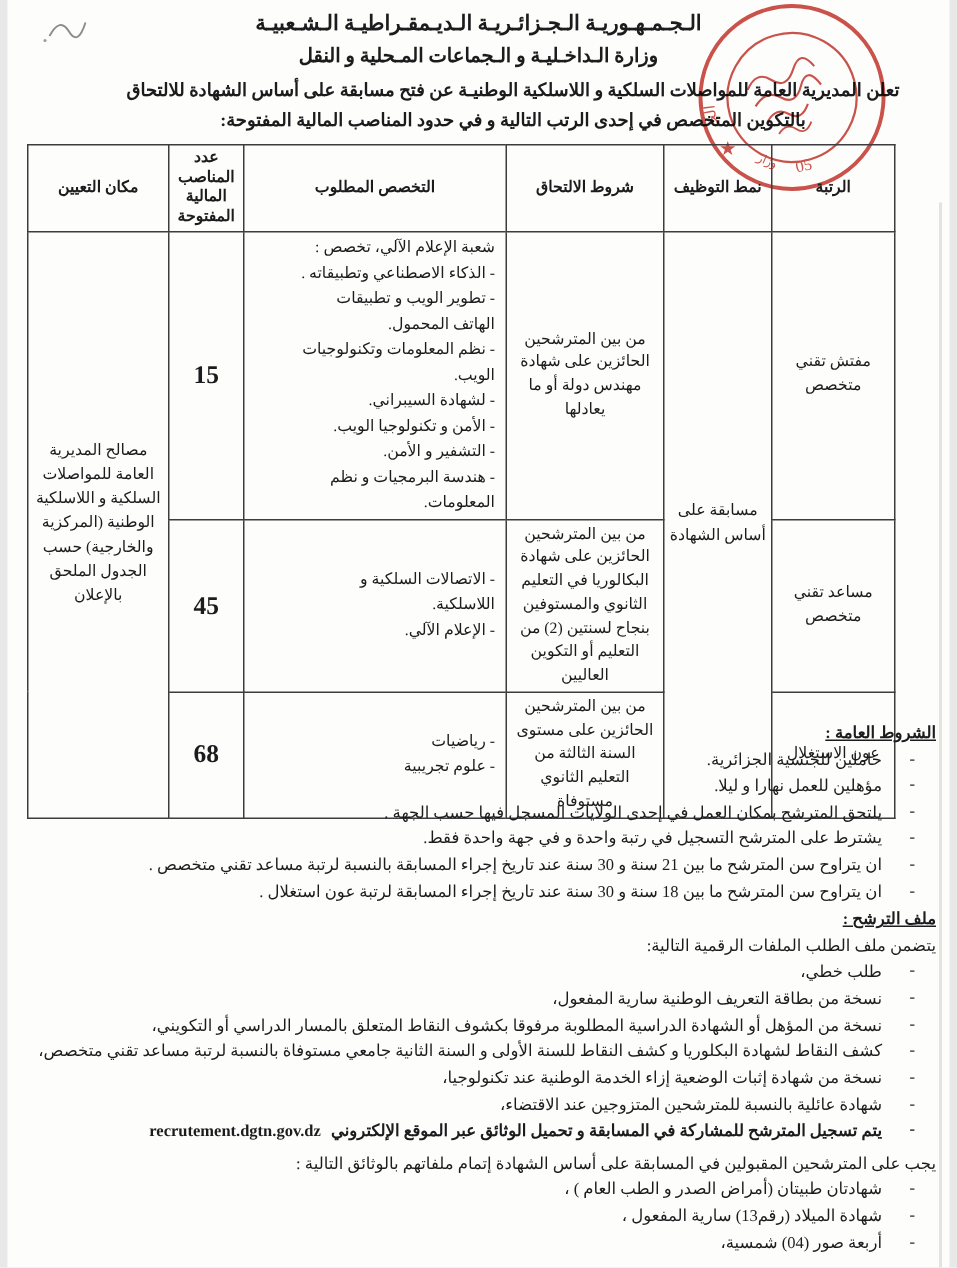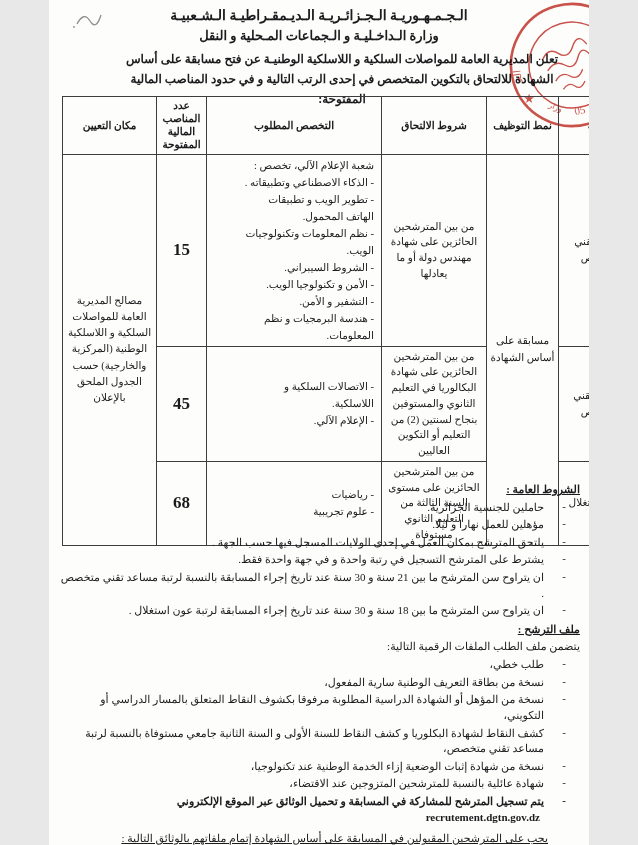--- a/index.html
+++ b/index.html
@@ -1,17 +1,17 @@
 <!DOCTYPE html>
 <html><head>
 <meta charset="utf-8">
 <style>
   html,body { margin:0; padding:0; background:#e8e8e8; }
   .page {
-    position:relative; width:540px; height:845px; margin:0 auto;
+    position:relative; width:628px; height:845px; margin:0 auto;
     background:#fdfdfb; overflow:hidden;
     font-family:"Liberation Serif","DejaVu Serif",serif;
     color:#1c1c1e; direction:rtl;
   }
   
   .header { position:absolute; top:7px; right:0; left:0; text-align:center; }
   .title1 { font-size:14px; font-weight:bold; letter-spacing:.5px; }
   .title2 { font-size:13px; font-weight:bold; margin-top:4px; }
   .announce { font-size:12px; font-weight:bold; line-height:1.65; margin:6px 14px 0 60px; text-align:center; }
   
@@ -30,21 +30,21 @@
   .spec-list > div { line-height:1.62;margin-left:32px; }
   td.count { text-align:center; font-weight:bold; font-size:17px; }
   td.loc { text-align:center; line-height:1.55; padding:2px 4px; }
   
   .sections { position:absolute; top:479px; right:9px; left:9px; font-size:11px; line-height:1.42; }
   .sec-heading { font-weight:bold; text-decoration:underline; font-size:11px; margin-top:3px; }
   .dash-list > div, .dash-item { position:relative; padding-right:36px; margin-top:2px; }
   .dash-list > div::before, .dash-item::before {
     content:"-"; position:absolute; right:14px; top:-1px; }
   .intro-line { margin-top:2px; }
-  .indented { margin-right:32px; margin-top:6px;text-decoration:underline; }
+  .indented { margin-top:6px; }
   .bold { font-weight:bold; }
   .url { direction:ltr; unicode-bidi:embed; margin:0 4px 0 6px; font-family:"Liberation Serif",serif; }
   
   .scan-line { position:absolute; left:621px; top:135px; width:2px; height:710px;
                background:#d9d5cе; background:#d9d5ce; opacity:.65; }
   .pen-mark { position:absolute; left:22px; top:4px; }
 </style>
 </head>
 <body>
 
@@ -105,21 +105,21 @@
     <tbody>
       <tr class="row1">
         <td class="rank">مفتش تقني متخصص</td>
         <td class="mode" rowspan="3">مسابقة على أساس الشهادة</td>
         <td class="cond">من بين المترشحين الحائزين على شهادة مهندس دولة أو ما يعادلها</td>
         <td class="spec spec-list">
             <div>شعبة الإعلام الآلي، تخصص :</div>
             <div>- الذكاء الاصطناعي وتطبيقاته .</div>
             <div>- تطوير الويب و تطبيقات الهاتف المحمول.</div>
             <div>- نظم المعلومات وتكنولوجيات الويب.</div>
-            <div>- الشروط السيبراني.</div>
+            <div>- لشهادة السيبراني.</div>
             <div>- الأمن و تكنولوجيا الويب.</div>
             <div>- التشفير و الأمن.</div>
             <div>- هندسة البرمجيات و نظم المعلومات.</div>
           </td>
         <td class="count">15</td>
         <td class="loc" rowspan="3">مصالح المديرية العامة للمواصلات السلكية و اللاسلكية الوطنية (المركزية والخارجية) حسب الجدول الملحق بالإعلان</td>
       </tr>
       <tr class="row2">
         <td class="rank">مساعد تقني متخصص</td>
         <td class="cond">من بين المترشحين الحائزين على شهادة البكالوريا في التعليم الثانوي والمستوفين بنجاح لسنتين (2) من التعليم أو التكوين العاليين</td>

